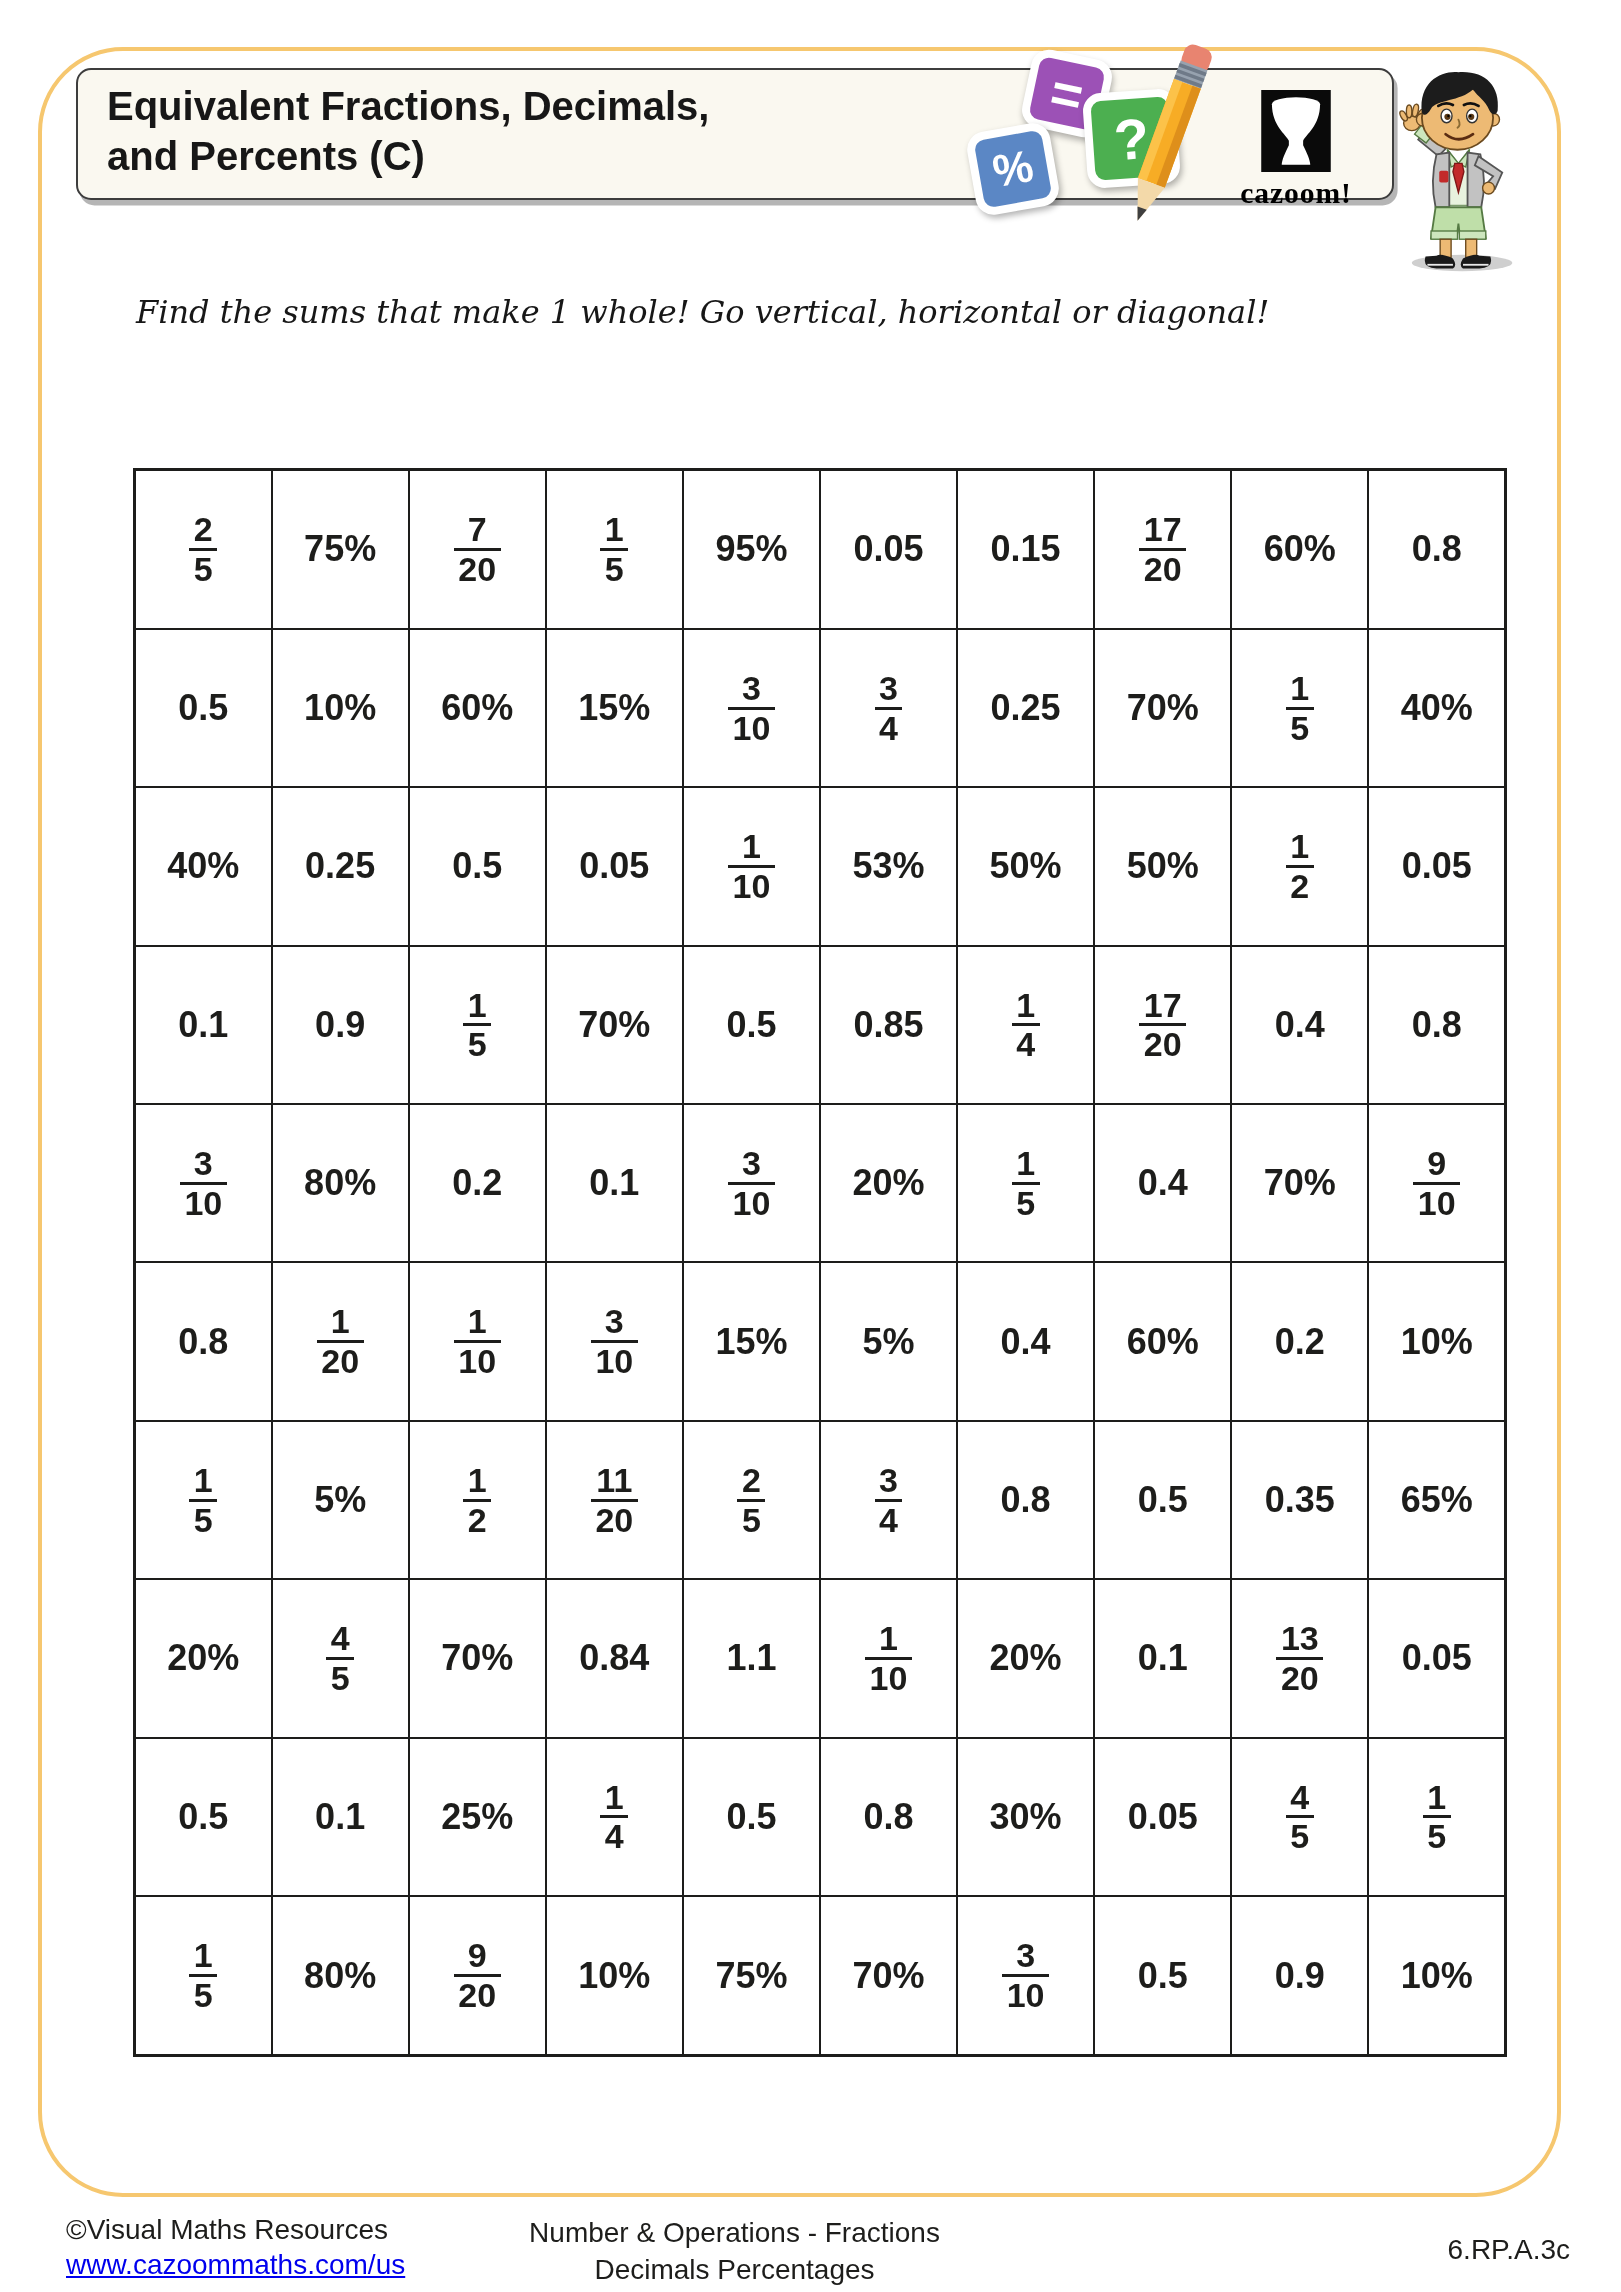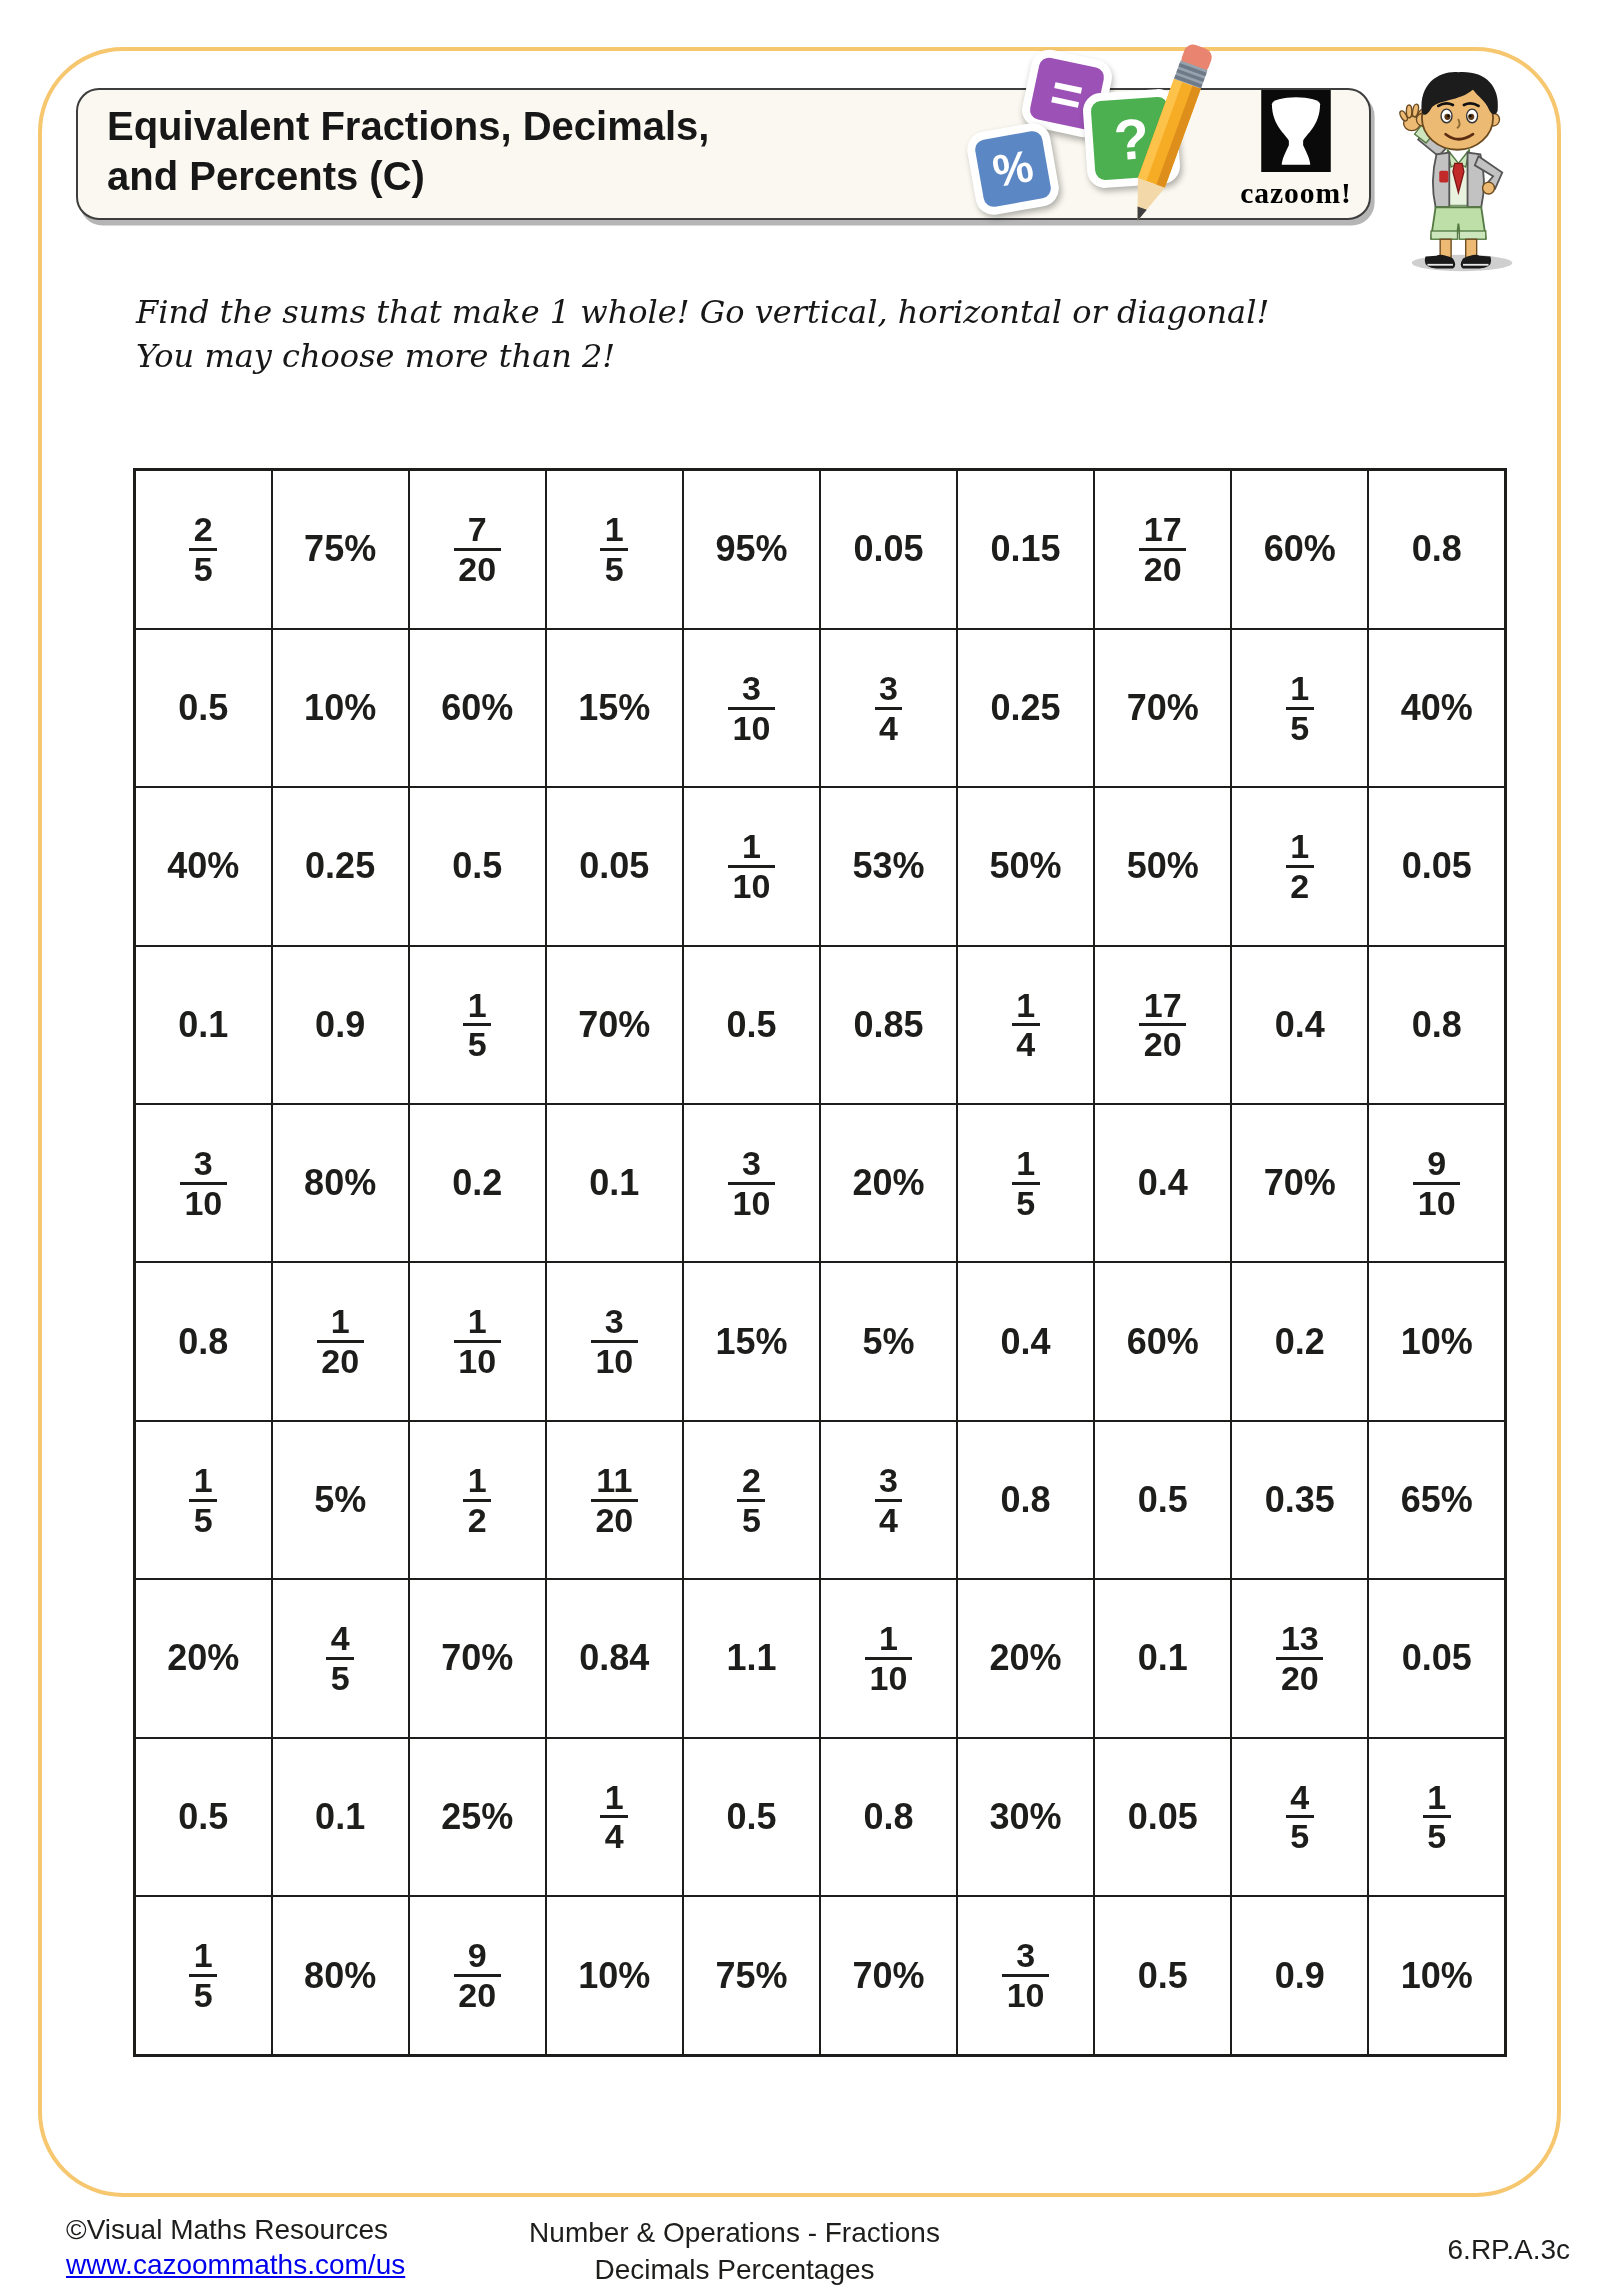--- a/index.html
+++ b/index.html
@@ -6,23 +6,23 @@
   body{
     width:1622px;height:2293px;position:relative;background:#ffffff;
     font-family:"Liberation Sans", sans-serif;color:#1d1d1b;overflow:hidden;
   }
   .outer-border{
     position:absolute;left:38px;top:47px;width:1515px;height:2142px;
     border:4.5px solid #F6C76F;border-radius:85px;z-index:0;
   }
   
   .title-box{
-    position:absolute;left:76px;top:88px;width:1291px;height:128px;
-    background:#FAF8F0;border:2.7px solid #3d3d3d;border-radius:23px;
-    box-shadow:3.6px 5.4px 0 rgba(90,90,90,0.45);z-index:1;
+    position:absolute;left:76px;top:68px;width:1291px;height:128px;
+    background:#FAF8F0;border:2.7px solid #3d3d3d;border-radius:15px;
+    box-shadow:3.6px 5.4px 0 rgba(90,90,90,0.45);z-index:1;padding-left:23px;
   }
   .title-text{position:absolute;left:29px;top:10.7px;font-weight:bold;font-size:40px;line-height:50px;color:#171717;}
   
   .tile{
     position:absolute;display:flex;align-items:center;justify-content:center;
     color:#fff;font-weight:bold;border:8px solid #ffffff;border-radius:18px;
     box-shadow:1.8px 3.6px 6.3px rgba(0,0,0,0.3);z-index:2;
   }
   .tile-purple{left:1026px;top:54px;width:66px;height:63px;background:#9C51B6;transform:rotate(12deg);font-size:54px;}
   .tile-blue{left:971px;top:127px;width:68px;height:68px;background:#5B87C5;transform:rotate(-10deg);font-size:45px;}
@@ -148,21 +148,20 @@
   <rect x="46" y="193" width="12" height="20" fill="#EDBA74" stroke="#6b4a1f" stroke-width="1.5"></rect>
   <rect x="74" y="193" width="12" height="20" fill="#EDBA74" stroke="#6b4a1f" stroke-width="1.5"></rect>
   <path d="M30,212 Q26,225 42,225 L60,225 Q65,222 60,214 Q47,208 42,211 Z" fill="#1a1a1a"></path>
   <path d="M101,212 Q105,225 89,225 L71,225 Q66,222 71,214 Q84,208 89,211 Z" fill="#1a1a1a"></path>
   <path d="M32,221 L60,221" stroke="#e8e8e8" stroke-width="2"></path>
   <path d="M99,221 L71,221" stroke="#e8e8e8" stroke-width="2"></path>
 </svg>
 
 <div class="instructions">
   <div>Find the sums that make 1 whole! Go vertical, horizontal or diagonal!</div>
-  <div>You may choose more than 2!</div>
 </div>
 
 <table class="grid">
   <tbody>
       <tr>
         <td><span class="frac"><span class="fnum">2</span><span class="fden">5</span></span></td>
         <td>75%</td>
         <td><span class="frac"><span class="fnum">7</span><span class="fden">20</span></span></td>
         <td><span class="frac"><span class="fnum">1</span><span class="fden">5</span></span></td>
         <td>95%</td>

